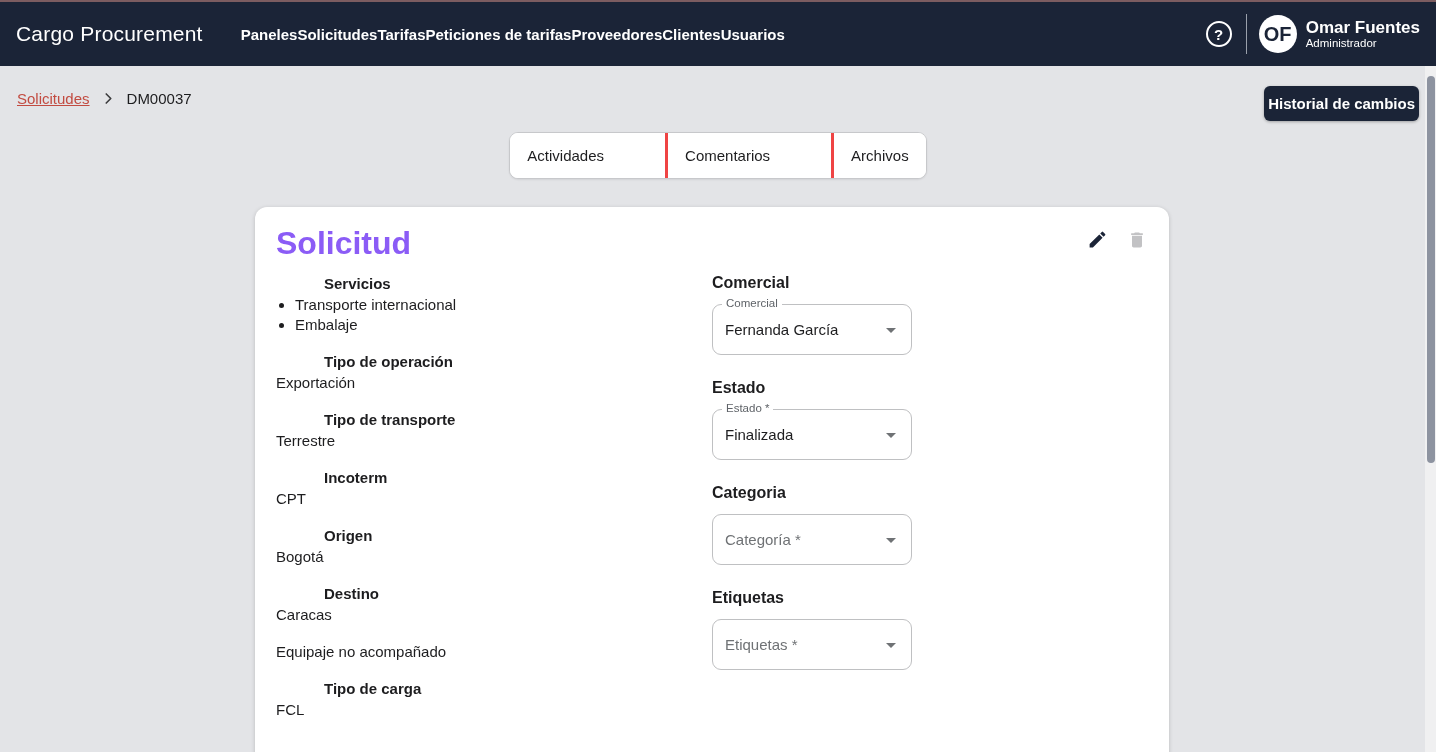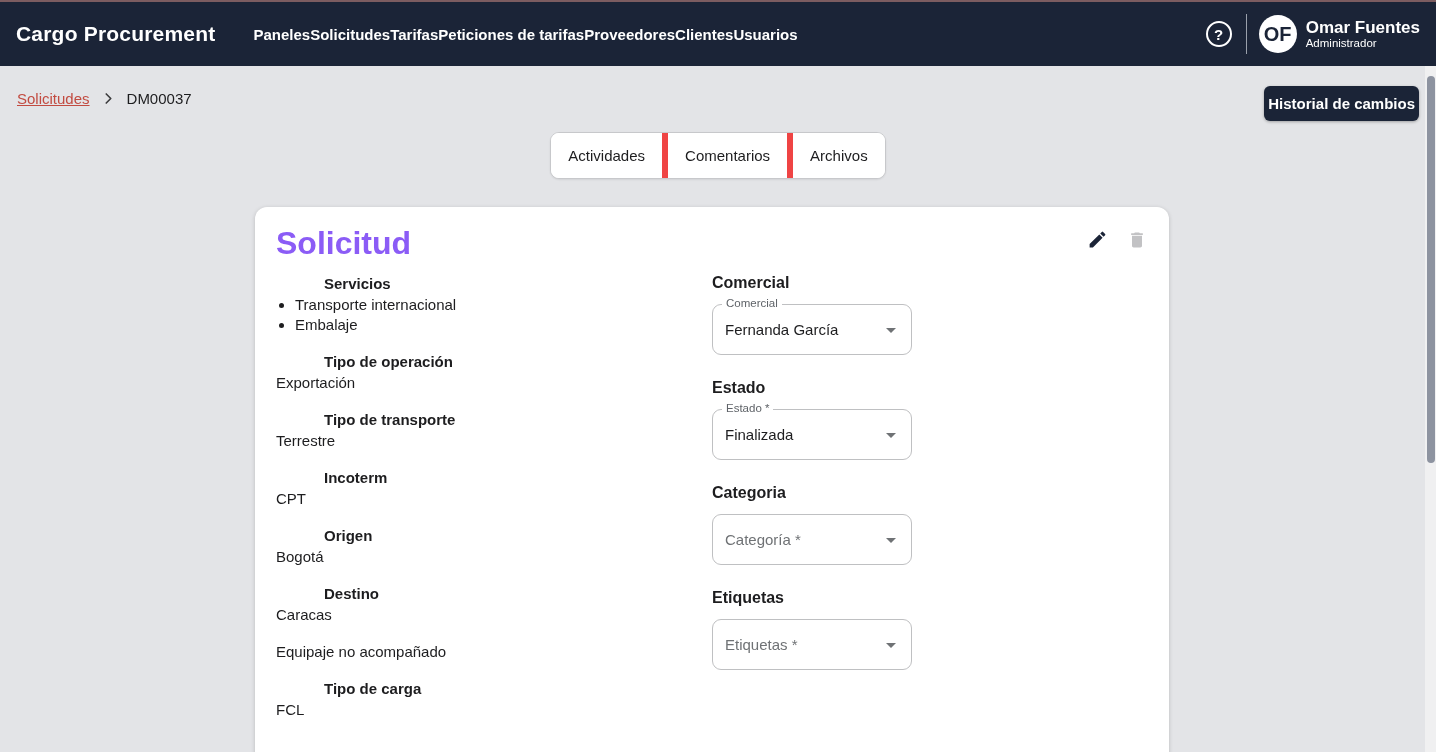--- a/index.html
+++ b/index.html
@@ -13,21 +13,21 @@
   body{
     width:1436px;height:752px;overflow:hidden;position:relative;
     background:var(--pagebg);
     font-family:"Liberation Sans",sans-serif;
     color:#1d1d1f;
   }
   
   .topline{height:2px;background:#7c5c60;}
   
   .navbar{height:64px;background:var(--navbar);display:flex;align-items:center;padding:0 16px;color:#fff;}
-  .brand{font-size:21px;font-weight:700;letter-spacing:.2px;white-space:nowrap;}
+  .brand{font-size:21px;font-weight:400;letter-spacing:.2px;white-space:nowrap;}
   .nav-items{display:flex;margin-left:38px;flex:1;align-items:center;}
   .nav-item{font-size:15px;font-weight:600;color:#fff;cursor:pointer;white-space:nowrap;}
   .nav-right{display:flex;align-items:center;}
   .help{width:26px;height:26px;border:2px solid #fff;border-radius:50%;display:flex;align-items:center;justify-content:center;font-size:15px;font-weight:700;cursor:pointer;}
   .help::after{content:"?";}
   .nav-divider{width:1px;height:40px;background:#9aa0ab;margin:0 12px 0 14px;}
   .avatar{width:38px;height:38px;background:#fff;color:var(--navbar);border-radius:50%;display:flex;align-items:center;justify-content:center;font-weight:700;font-size:20px;flex:0 0 auto;cursor:pointer;}
   .user-meta{margin-left:9px;line-height:1.05;cursor:pointer;}
   .user-name{font-size:17px;font-weight:700;text-align:right;}
   .user-role{font-size:11.5px;font-weight:400;}
@@ -38,22 +38,22 @@
   .crumb-current{font-size:15px;color:#1d1d1f;}
   .history-btn{
     position:absolute;top:86px;right:17px;
     background:var(--btnbg);color:#fff;font-weight:700;font-size:15px;
     font-family:"Liberation Sans",sans-serif;
     padding:9px 4px;border-radius:6px;border:none;cursor:pointer;
     box-shadow:0 1px 3px rgba(0,0,0,.3);
   }
   
   .tabs-row{display:flex;justify-content:center;margin-top:25px;}
-  .tab-group{display:flex;background:#fff;border:1px solid #c7c8cb;border-radius:9px;overflow:hidden;box-shadow:0 1px 2px rgba(0,0,0,.08);}
-  .tab{padding:14px 17px;font-size:15px;color:#1d1d1f;border-left:6px solid #ef4444;cursor:pointer;background:#fff;}
+  .tab-group{display:flex;background:#fff;border:1px solid #c7c8cb;border-radius:9px;overflow:hidden;box-shadow:0 1px 2px rgba(0,0,0,.08);gap:44px;}
+  .tab{padding:14px 17px;font-size:15px;color:#1d1d1f;border-left:3px solid #ef4444;cursor:pointer;background:#fff;}
   .tab:first-child{border-left:none;}
   
   .card{
     position:absolute;left:255px;top:207px;width:914px;height:580px;
     background:#fff;border-radius:12px;box-shadow:0 1px 4px rgba(0,0,0,.18);
     padding:20px 21px;
   }
   .card-header{display:flex;justify-content:space-between;align-items:flex-start;}
   .card-title{font-size:32px;font-weight:700;color:#8b5cf6;line-height:32px;}
   .card-icons{display:flex;gap:19px;align-items:center;padding-top:2px;padding-right:1px;}

